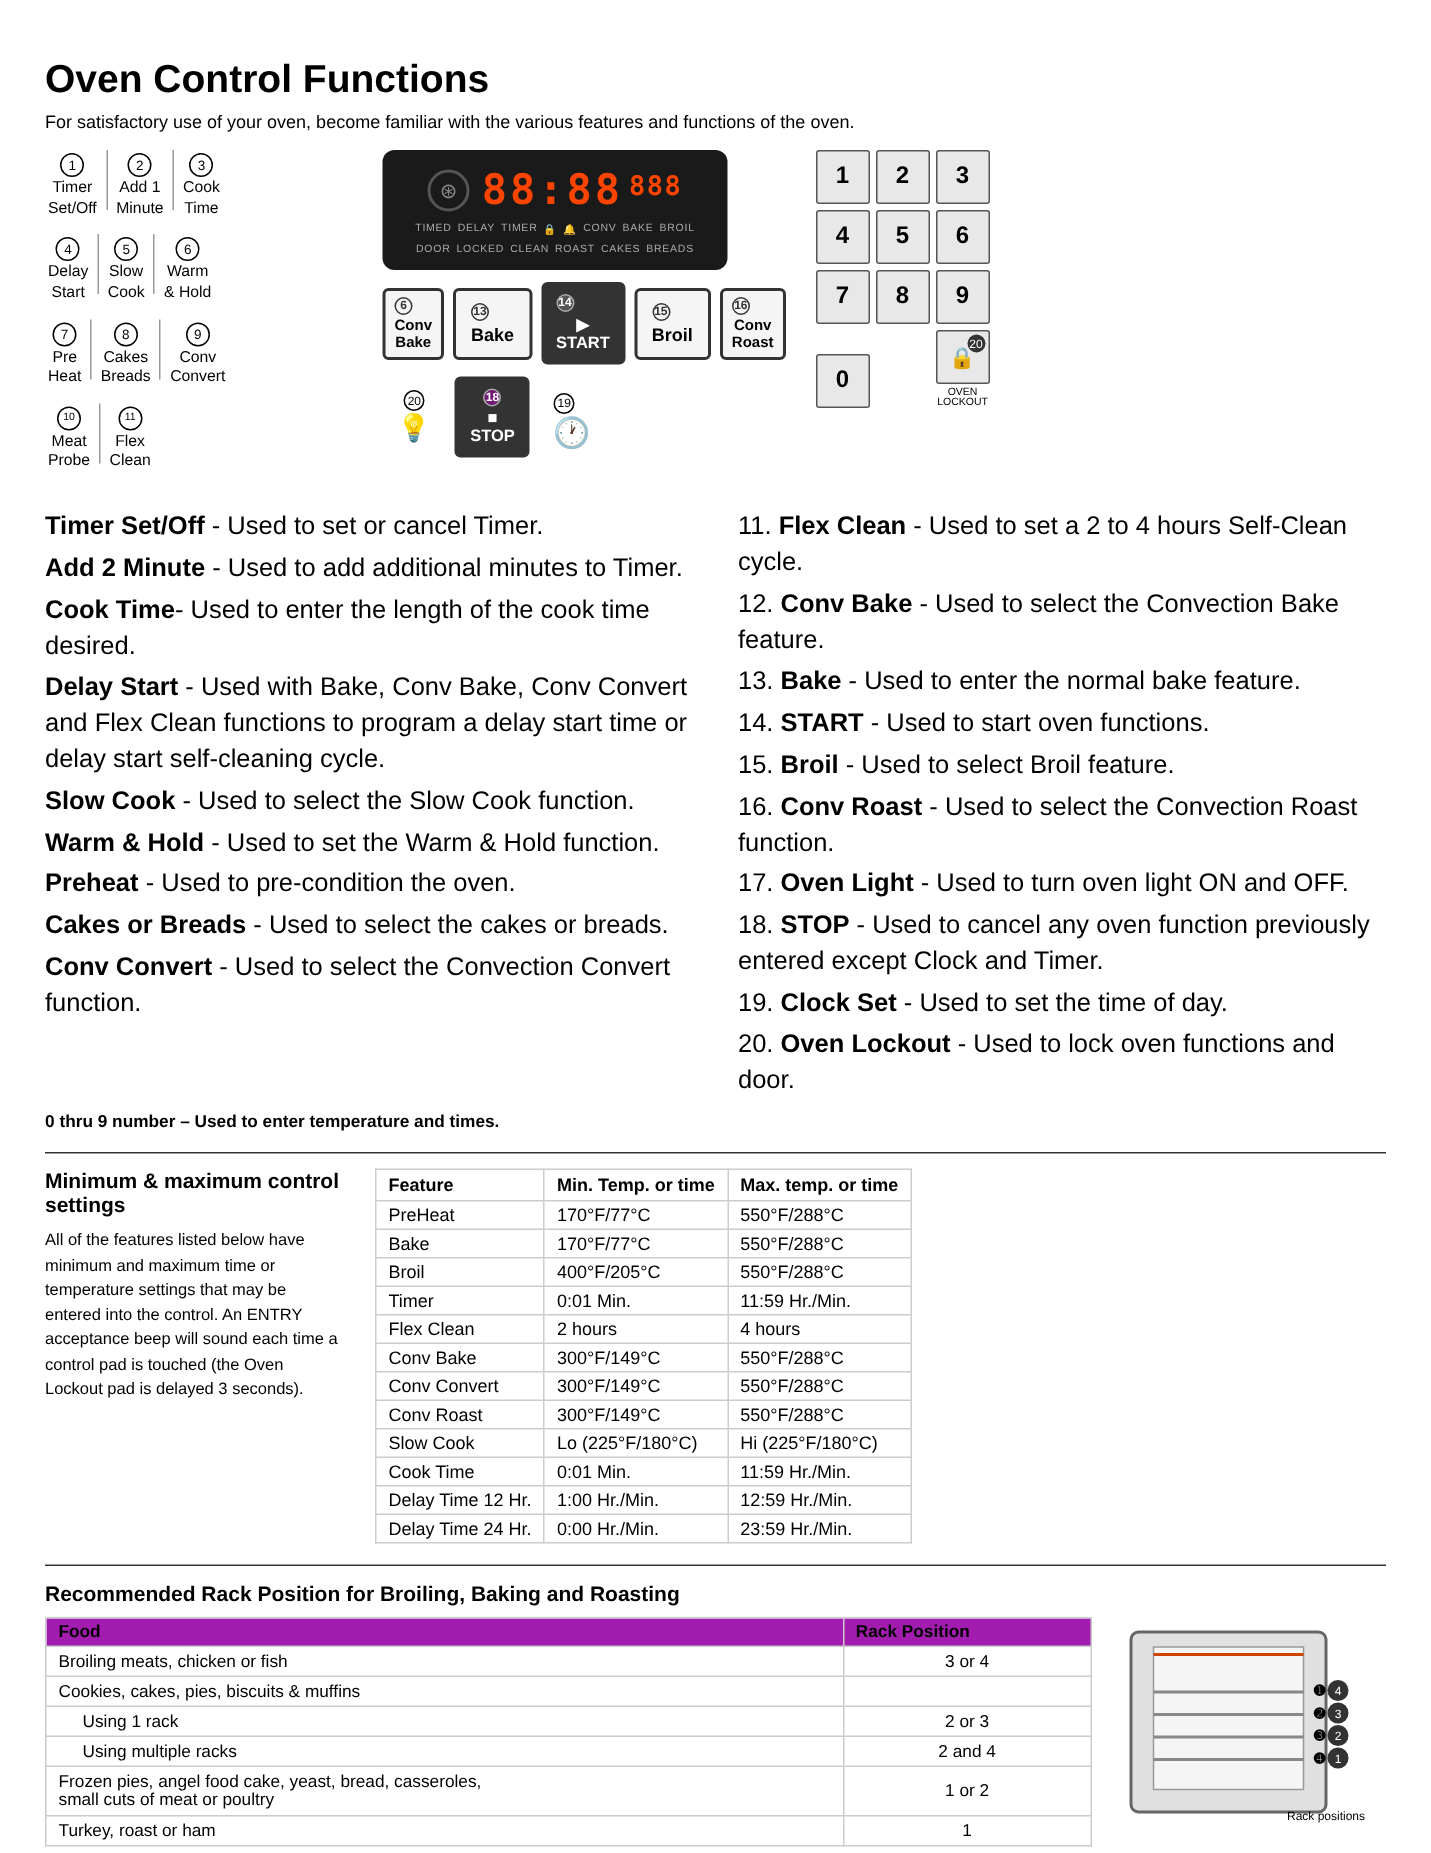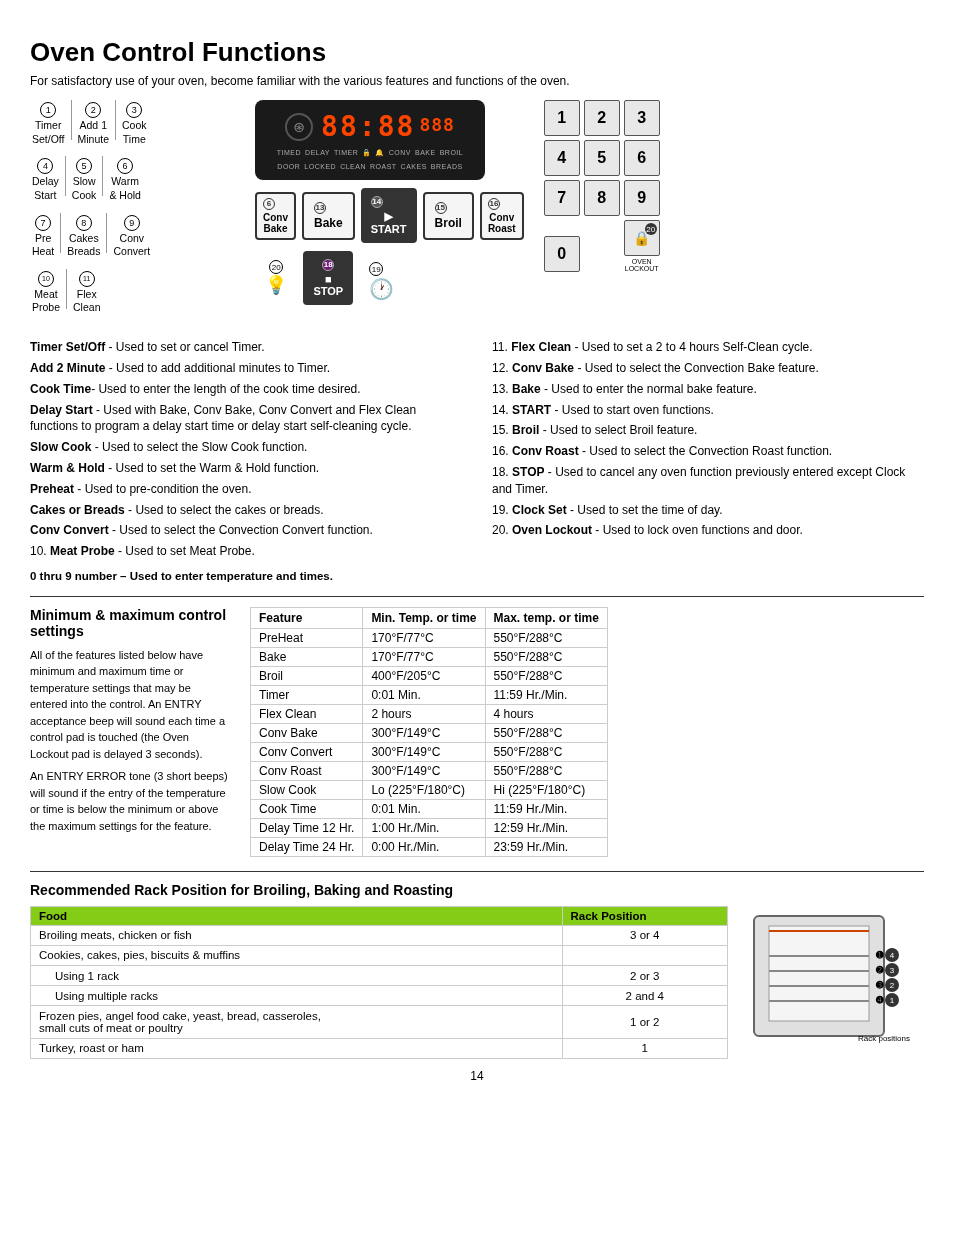--- a/index.html
+++ b/index.html
@@ -190,21 +190,21 @@
     .two-col-list {
       display: grid;
       grid-template-columns: 1fr 1fr;
       gap: 0 30px;
     }
     .two-col-list ol {
       list-style: none;
       padding: 0;
     }
     .two-col-list ol li {
-      font-size: 12px;
+      font-size: 17px;
       margin-bottom: 4px;
       line-height: 1.4;
     }
     .two-col-list ol li strong { font-weight: bold; }
     .note-line {
       font-size: 11.5px;
       margin-top: 6px;
       font-weight: bold;
     }
 
@@ -261,21 +261,21 @@
     .rack-area {
       display: flex;
       gap: 16px;
     }
     .rack-table {
       flex: 1;
       border-collapse: collapse;
       font-size: 11.5px;
     }
     .rack-table th {
-      background: #84cc16;
+      background: #a21caf;
       font-weight: bold;
       text-align: left;
       padding: 3px 8px;
       border: 1px solid #ccc;
     }
     .rack-table td {
       padding: 3px 8px;
       border: 1px solid #ccc;
     }
     .rack-diagram {
@@ -483,42 +483,41 @@
     <ol>
       <li><strong>Timer Set/Off</strong> - Used to set or cancel Timer.</li>
       <li><strong>Add 2 Minute</strong> - Used to add additional minutes to Timer.</li>
       <li><strong>Cook Time</strong>- Used to enter the length of the cook time desired.</li>
       <li><strong>Delay Start</strong> - Used with Bake, Conv Bake, Conv Convert and Flex Clean functions to program a delay start time or delay start self-cleaning cycle.</li>
       <li><strong>Slow Cook</strong> - Used to select the Slow Cook function.</li>
       <li><strong>Warm &amp; Hold</strong> - Used to set the Warm &amp; Hold function.</li>
       <li><strong>Preheat</strong> - Used to pre-condition the oven.</li>
       <li><strong>Cakes or Breads</strong> - Used to select the cakes or breads.</li>
       <li><strong>Conv Convert</strong> - Used to select the Convection Convert function.</li>
-      <li>10. <strong>Meat Probe</strong> - Used to set Meat Probe.</li>
     </ol>
     <ol>
       <li>11. <strong>Flex Clean</strong> - Used to set a 2 to 4 hours Self-Clean cycle.</li>
       <li>12. <strong>Conv Bake</strong> - Used to select the Convection Bake feature.</li>
       <li>13. <strong>Bake</strong> - Used to enter the normal bake feature.</li>
       <li>14. <strong>START</strong> - Used to start oven functions.</li>
       <li>15. <strong>Broil</strong> - Used to select Broil feature.</li>
       <li>16. <strong>Conv Roast</strong> - Used to select the Convection Roast function.</li>
+      <li>17. <strong>Oven Light</strong> - Used to turn oven light ON and OFF.</li>
       <li>18. <strong>STOP</strong> - Used to cancel any oven function previously entered except Clock and Timer.</li>
       <li>19. <strong>Clock Set</strong> - Used to set the time of day.</li>
       <li>20. <strong>Oven Lockout</strong> - Used to lock oven functions and door.</li>
     </ol>
   </div>
   <p class="note-line">0 thru 9 number – Used to enter temperature and times.</p>
 </div>
 
 <div class="min-max-section">
   <div class="min-max-left">
     <h3>Minimum &amp; maximum control settings</h3>
     <p>All of the features listed below have minimum and maximum time or temperature settings that may be entered into the control. An ENTRY acceptance beep will sound each time a control pad is touched (the Oven Lockout pad is delayed 3 seconds).</p>
-    <p>An ENTRY ERROR tone (3 short beeps) will sound if the entry of the temperature or time is below the minimum or above the maximum settings for the feature.</p>
   </div>
   <div style="flex:1;">
     <table class="min-max-table">
       <thead>
         <tr>
           <th>Feature</th>
           <th>Min. Temp. or time</th>
           <th>Max. temp. or time</th>
         </tr>
       </thead>

